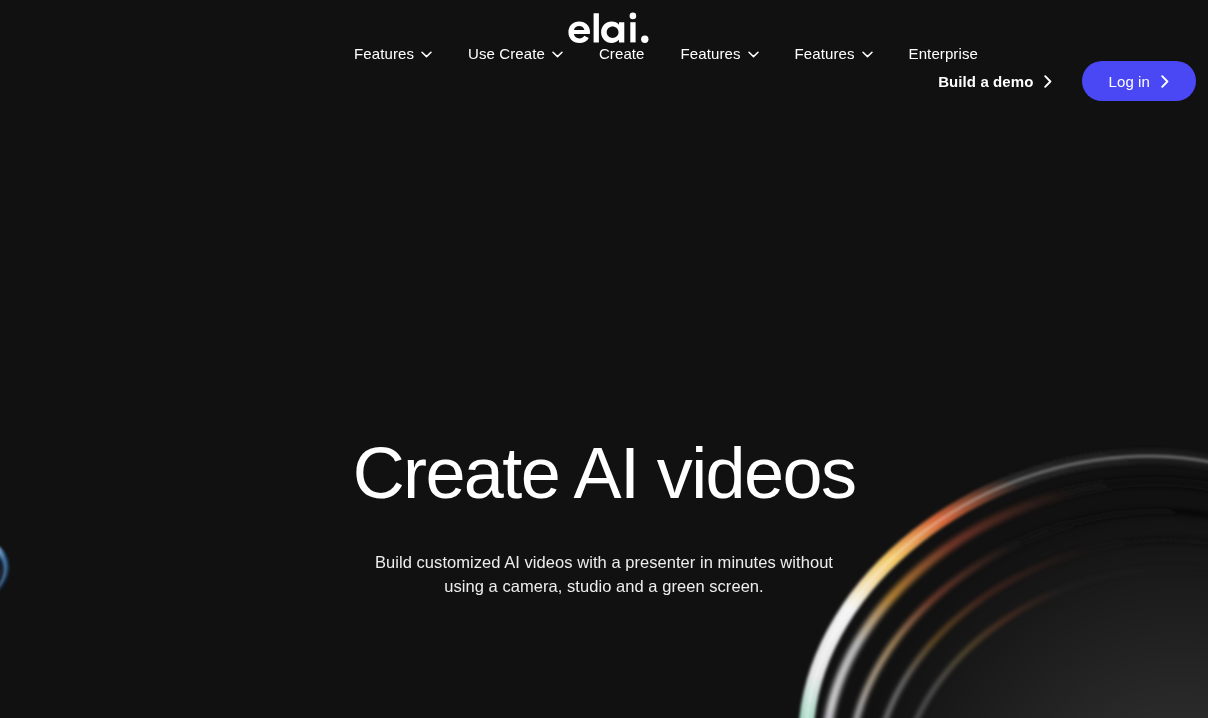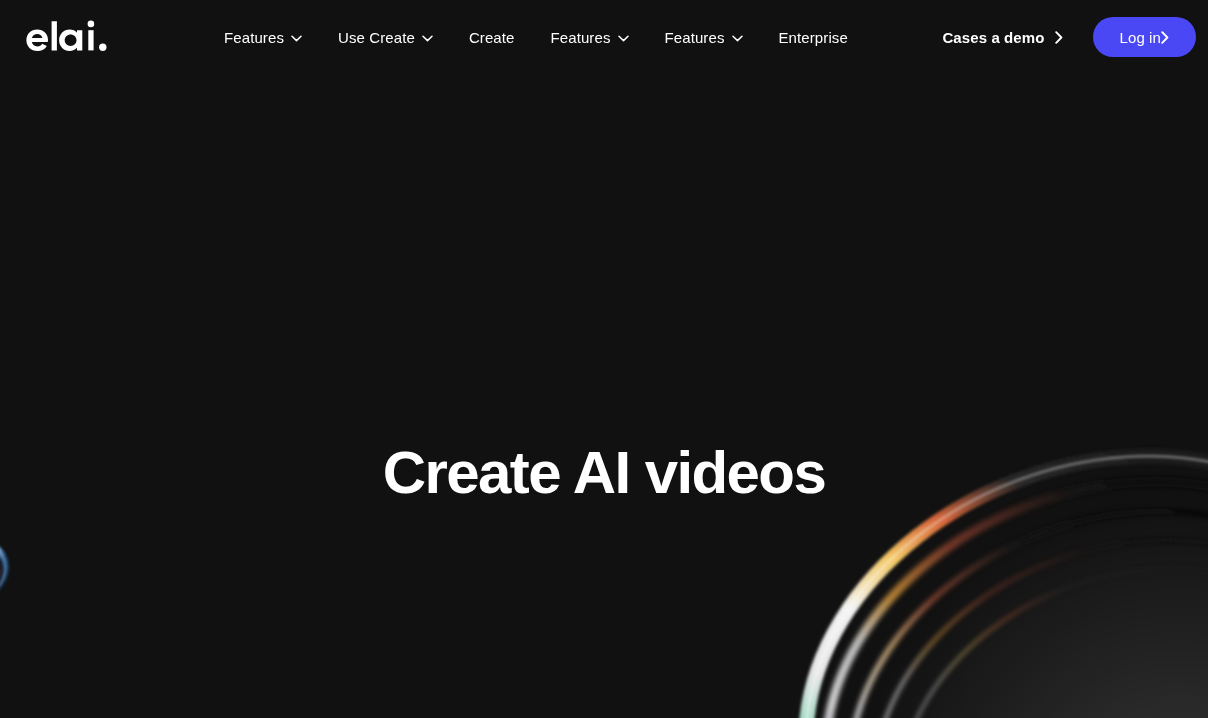--- a/index.html
+++ b/index.html
@@ -45,20 +45,21 @@
   }
 
   
   #site-header {
     position: relative;
     z-index: 5;
     height: 62px;
     display: flex;
     align-items: center;
     padding: 12px 12px 0 24px;
+    flex-direction: column;
   }
 
   #brand-logo {
     display: block;
     width: 88px;
     height: 34px;
     flex: 0 0 auto;
   }
   #brand-logo svg { display: block; }
 
@@ -105,20 +106,21 @@
     letter-spacing: .1px;
     color: #ffffff;
     cursor: pointer;
     white-space: nowrap;
   }
 
   #login-button {
     display: flex;
     align-items: center;
     justify-content: center;
+    gap: 11px;
     height: 40px;
     padding: 0 27px;
     border: none;
     border-radius: 20px;
     background: #4A48F5;
     color: #ffffff;
     font-family: "Liberation Sans", sans-serif;
     font-size: 15px;
     letter-spacing: .1px;
     cursor: pointer;
@@ -134,23 +136,23 @@
 
   
   #hero {
     position: relative;
     z-index: 3;
     text-align: center;
     padding-top: 368px;
   }
 
   #hero-title {
-    font-size: 60px;
+    font-size: 72px;
     line-height: 86px;
-    font-weight: bold;
+    font-weight: normal;
     letter-spacing: -1.6px;
     color: #ffffff;
   }
   #hero-title .line { display: block; }
 
   #hero-subtitle {
     margin-top: 34px;
     font-size: 16.5px;
     line-height: 24px;
     color: #ededed;
@@ -305,21 +307,21 @@
 
     <div class="nav-item">
       <span>Enterprise</span>
     </div>
 
   </nav>
 
   <div id="header-actions">
 
     <div id="book-demo">
-      <span>Cases a demo</span>
+      <span>Build a demo</span>
       <svg class="chev-right" viewBox="0 0 8 13">
         <path d="M1.2 1.2L6.4 6.5L1.2 11.8" fill="none" stroke="#ffffff" stroke-width="1.9" stroke-linecap="round" stroke-linejoin="round"></path>
       </svg>
     </div>
 
     <button id="login-button">
       <span>Log in</span>
       <svg class="chev-right" viewBox="0 0 8 13">
         <path d="M1.2 1.2L6.4 6.5L1.2 11.8" fill="none" stroke="#ffffff" stroke-width="1.9" stroke-linecap="round" stroke-linejoin="round"></path>
       </svg>
@@ -327,14 +329,18 @@
 
   </div>
 </header>
 
 <main id="hero">
 
   <h1 id="hero-title">
     <span class="line">Create AI videos</span>
   </h1>
 
+  <p id="hero-subtitle">
+    <span class="line">Build customized AI videos with a presenter in minutes without</span>
+    <span class="line">using a camera, studio and a green screen.</span>
+  </p>
 
 </main>
 
 </body></html>

